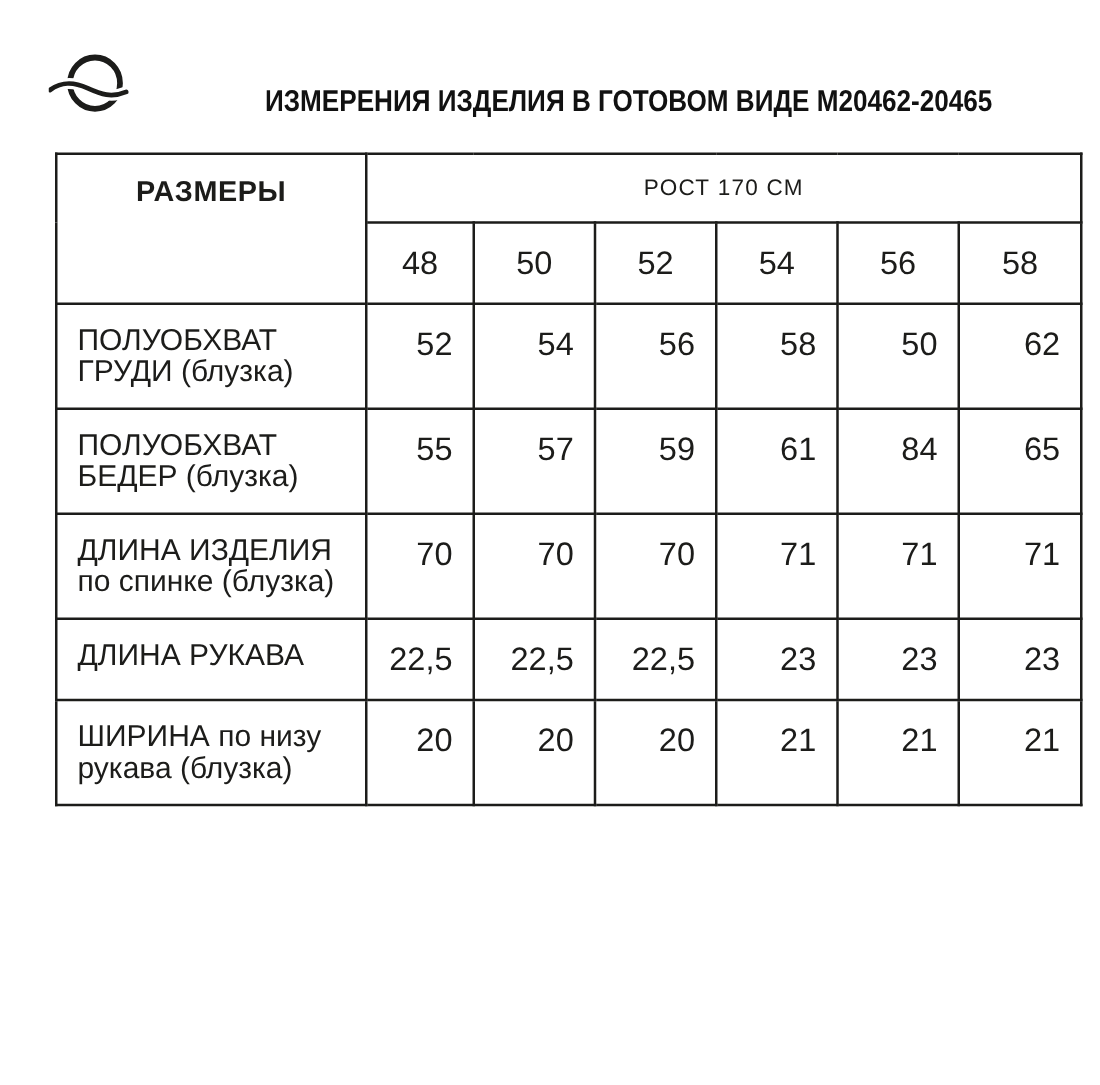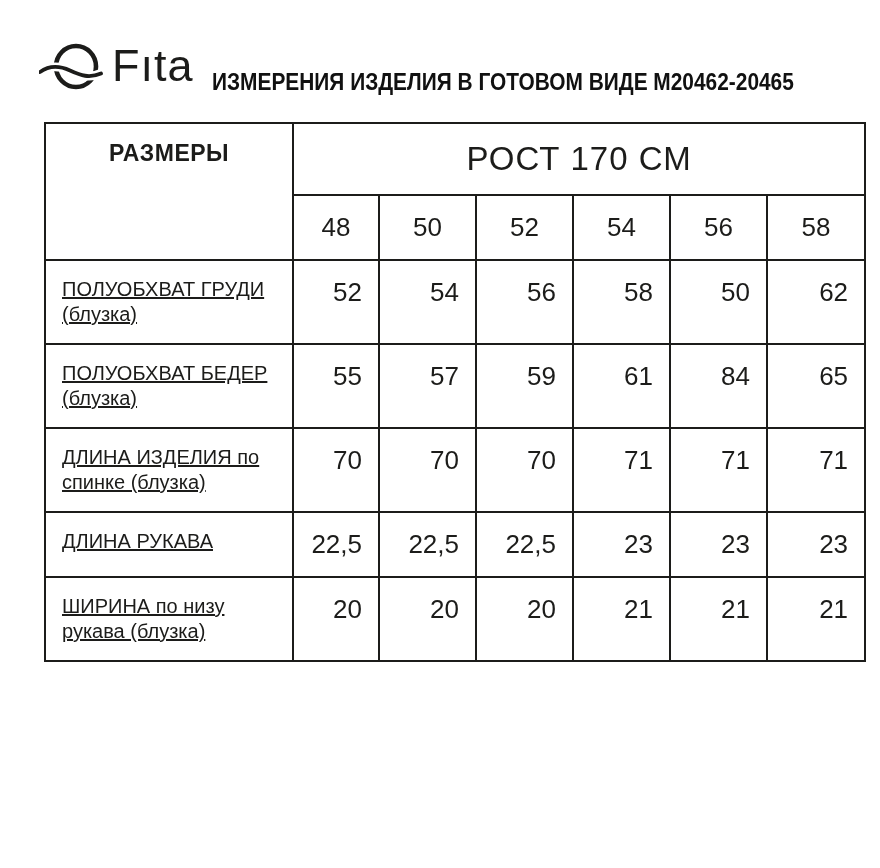--- a/index.html
+++ b/index.html
@@ -36,51 +36,49 @@
     border: 2px solid #1c1c1a; padding: 16px; overflow: hidden;
   }
   tr.hr1 { height: 33px; }
   tr.hr2 { height: 31px; }
   tr.body-row { height: 59px; }
   .corner {
     font-size: 23px; font-weight: 700; text-align: center;
     vertical-align: top; padding-top: 5px; letter-spacing: 0.5px;
   }
   .group {
-    font-size: 33px; font-weight: 400; text-align: center;
+    font-size: 18px; font-weight: 400; text-align: center;
     vertical-align: middle; letter-spacing: 1px;
   }
   .size-th {
     font-size: 26px; font-weight: 400; text-align: center;
     vertical-align: middle; padding-top: 1px;
   }
   .label-cell {
-    font-size: 20px; line-height: 25px; font-weight: 400;
+    font-size: 24px; line-height: 25px; font-weight: 400;
     text-align: left; vertical-align: top;
     padding: 2px 4px 2px 7px;
-    text-decoration: underline;
   }
   .val-cell {
     font-size: 26px; font-weight: 400;
     text-align: right; vertical-align: top;
     padding: 2px 9px 0 0;
   }
 </style>
 </head>
 <body>
 
 <div class="page">
 
   <div class="logo">
     <svg class="logo-mark" viewBox="0 0 64 50" aria-hidden="true">
       <ellipse cx="37" cy="24.5" rx="20" ry="20.5" fill="none" stroke="#1c1c1a" stroke-width="4.6"></ellipse>
       <path d="M1,30 C10,23.5 19,23 31,28.5 C42,33.5 50,36.5 62,31.5" fill="none" stroke="#ffffff" stroke-width="9" stroke-linecap="round"></path>
       <path d="M1,30 C10,23.5 19,23 31,28.5 C42,33.5 50,36.5 62,31.5" fill="none" stroke="#1c1c1a" stroke-width="3.8" stroke-linecap="round"></path>
     </svg>
-    <span class="logo-text">Fıta</span>
   </div>
 
   <h1 class="title">ИЗМЕРЕНИЯ ИЗДЕЛИЯ В ГОТОВОМ ВИДЕ М20462-20465</h1>
 
   <table class="size-table">
     <colgroup>
       <col style="width:248px">
       <col style="width:86px">
       <col style="width:97px">
       <col style="width:97px">

